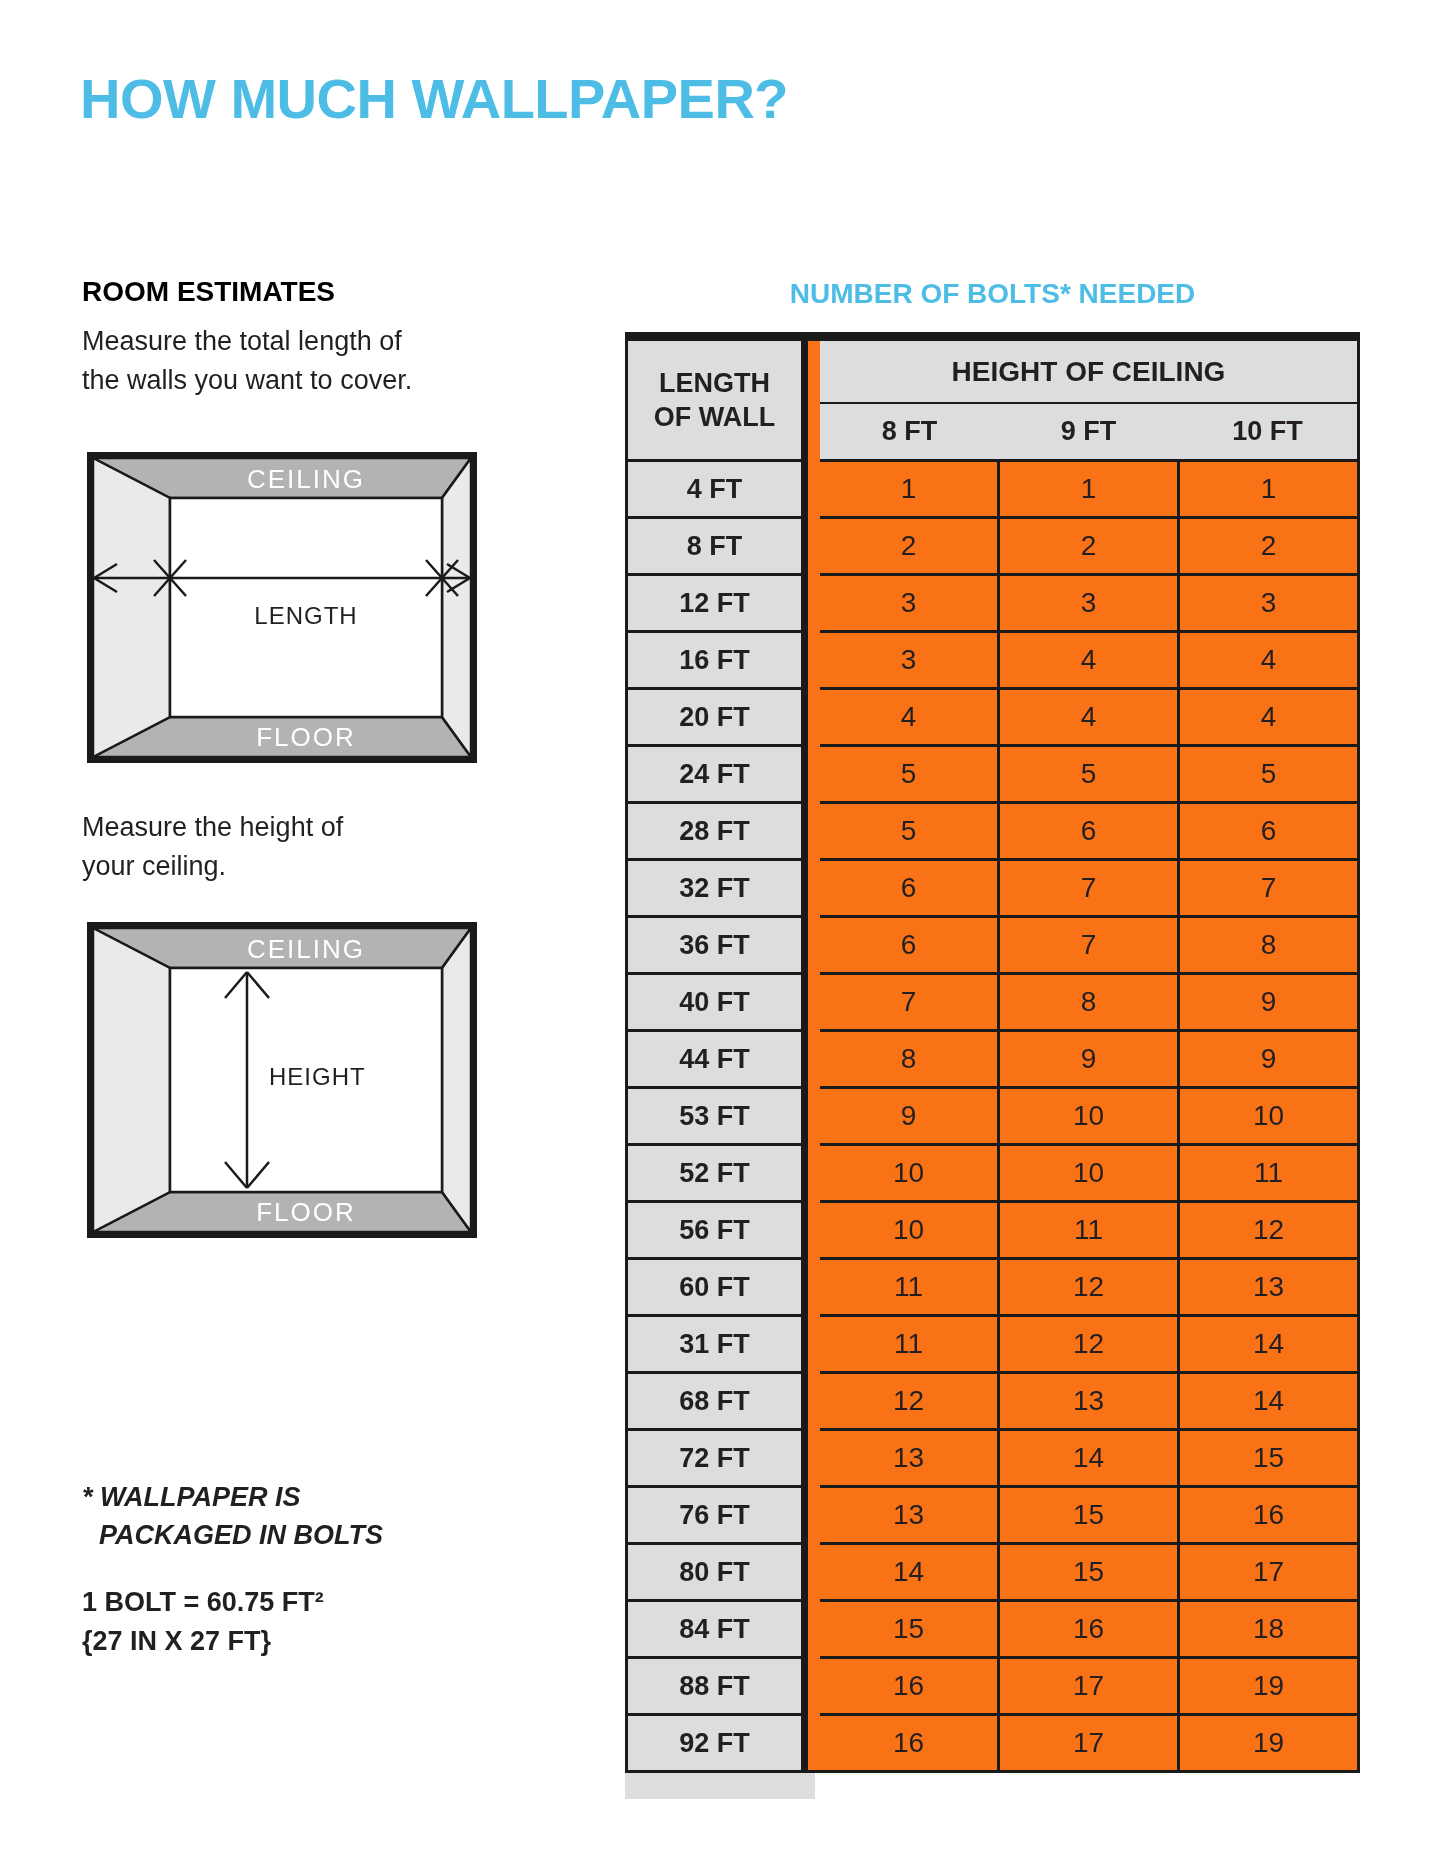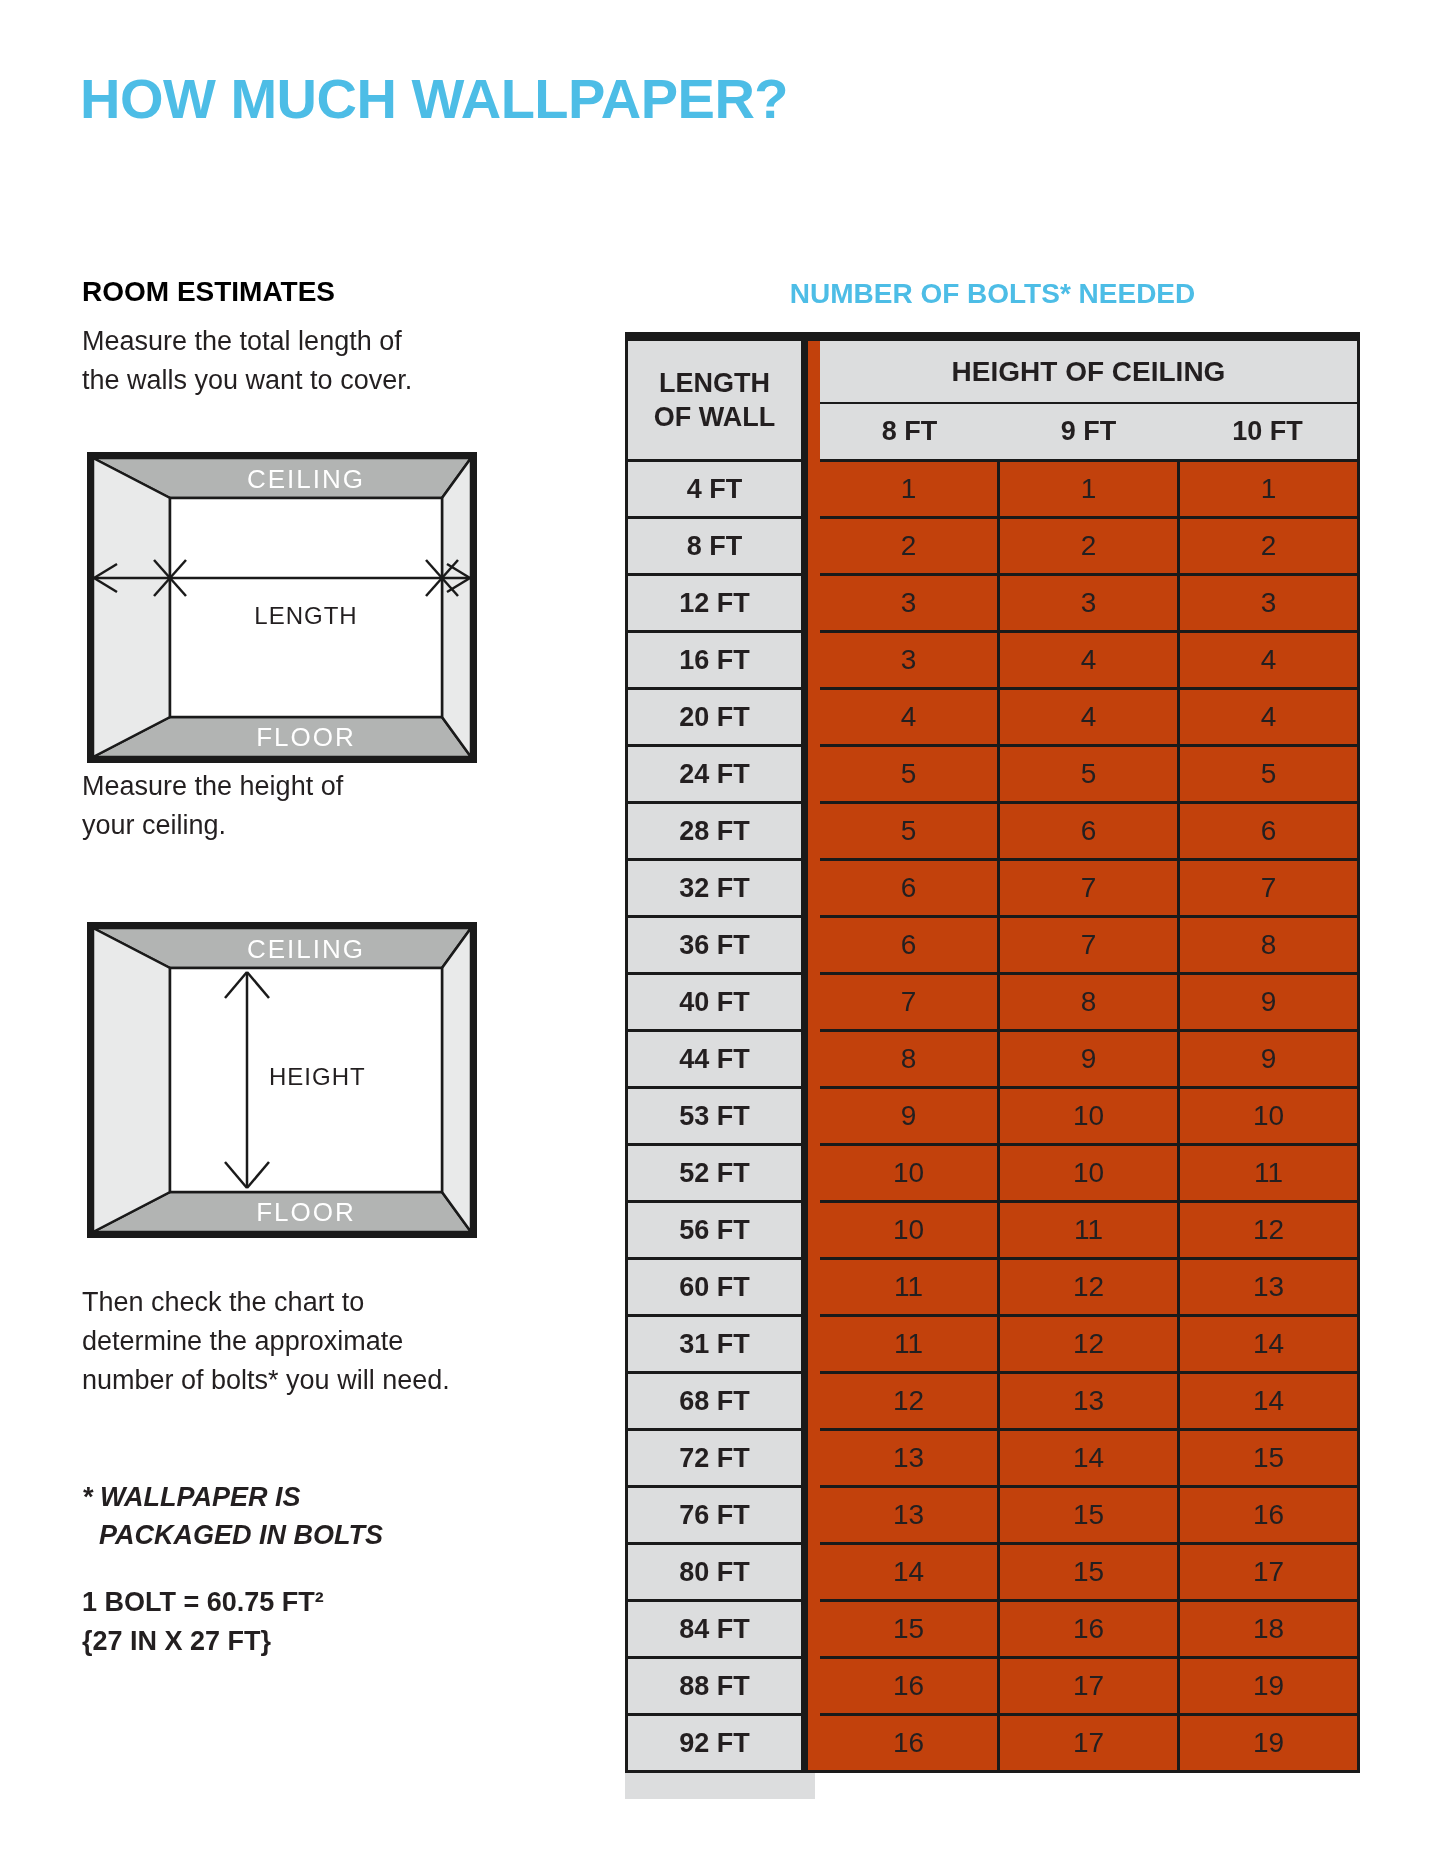--- a/index.html
+++ b/index.html
@@ -22,21 +22,21 @@
     position:absolute; left:82px; top:276px;
     font-size:28px; font-weight:bold; color:#000000;
   }
   .table-heading {
     position:absolute; left:625px; top:278px; width:735px;
     text-align:center; font-size:28px; font-weight:bold; color:#4dbde6;
   }
   
   .body-text { position:absolute; left:82px; font-size:27px; line-height:39px; color:#231f20; }
   .p1 { top:322px; }
-  .p2 { top:767px; }
+  .p2 { top:808px; }
   .p3 { top:1283px; }
   .footnote { top:1478px; font-weight:bold; line-height:38px;font-style:italic; }
   .footnote .indent { padding-left:17px; display:block; }
   .boltinfo { top:1583px; font-weight:bold; line-height:39px; }
   
   .diagram { position:absolute; left:87px; }
   .d1 { top:452px; }
   .d2 { top:922px; }
   .room-svg text { font-family:"Liberation Sans", sans-serif; }
   
@@ -53,21 +53,21 @@
     height:118px; border-bottom:3px solid #1a1a1a;
     display:flex; flex-direction:column; align-items:center; justify-content:center;
     font-weight:bold; font-size:27px; line-height:34px; background:#dcddde;
   }
   .label-cell {
     height:54px; border-bottom:3px solid #1a1a1a;
     display:flex; align-items:center; justify-content:center;
     font-weight:bold; font-size:27px; background:#dcddde;
   }
   .label-col .label-cell:last-child { border-bottom:none; }
-  .data-col { flex:1; background:#c2410c;padding-left:12px; }
+  .data-col { flex:1; background:#f97316;padding-left:12px; }
   .hoc-header {
     height:61px; border-bottom:2px solid #1a1a1a; background:#dcddde;
     display:flex; align-items:center; justify-content:center;
     font-weight:bold; font-size:28px;
   }
   .sub-header { height:55px; border-bottom:3px solid #1a1a1a; background:#dcddde; display:flex; }
   .sub-header span {
     flex:1; display:flex; align-items:center; justify-content:center;
     font-weight:bold; font-size:27px;
   }
@@ -139,25 +139,20 @@
         <line x1="160" y1="50" x2="182" y2="76"></line>
         <line x1="160" y1="266" x2="138" y2="240"></line>
         <line x1="160" y1="266" x2="182" y2="240"></line>
       </g>
       <text x="219" y="36" text-anchor="middle" fill="#ffffff" font-size="26" letter-spacing="2">CEILING</text>
       <text x="219" y="299" text-anchor="middle" fill="#ffffff" font-size="26" letter-spacing="2">FLOOR</text>
       <text x="182" y="163" text-anchor="start" fill="#231f20" font-size="24" letter-spacing="1">HEIGHT</text>
     </svg>
   </div>
 
-  <div class="body-text p3">
-    <span>Then check the chart to</span><br>
-    <span>determine the approximate</span><br>
-    <span>number of bolts* you will need.</span>
-  </div>
 
   <div class="body-text footnote">
     <span>* WALLPAPER IS</span>
     <span class="indent">PACKAGED IN BOLTS</span>
   </div>
 
   <div class="body-text boltinfo">
     <span>1 BOLT = 60.75 FT²</span><br>
     <span>{27 IN X 27 FT}</span>
   </div>

